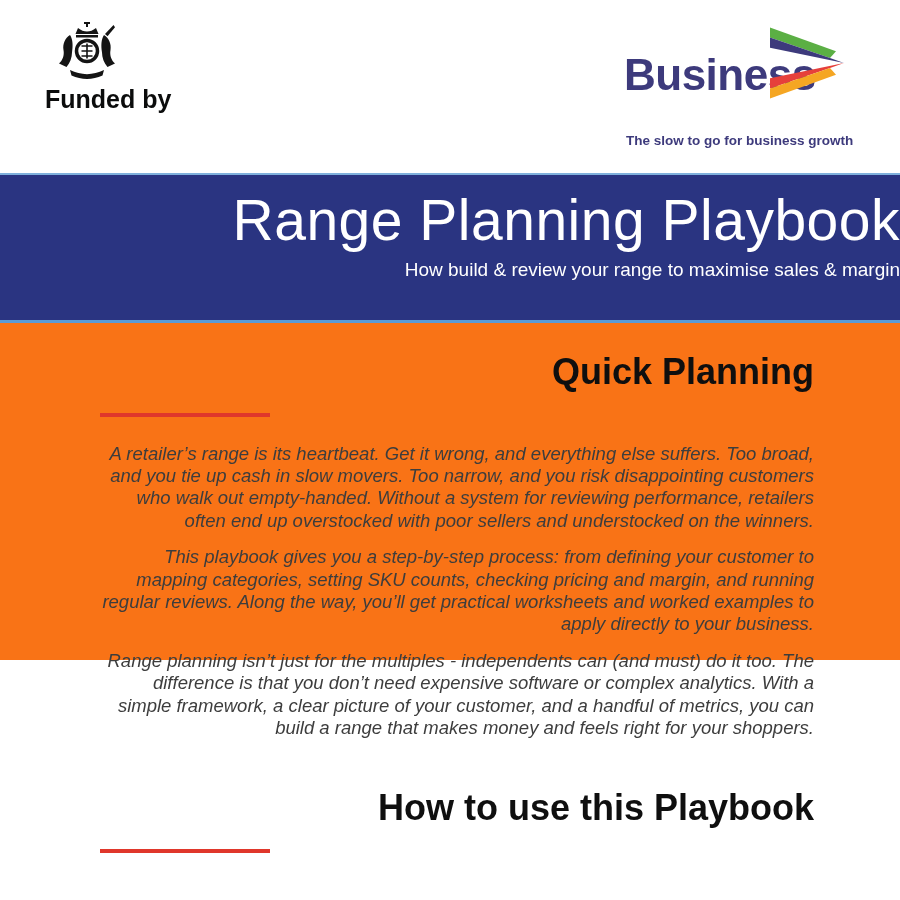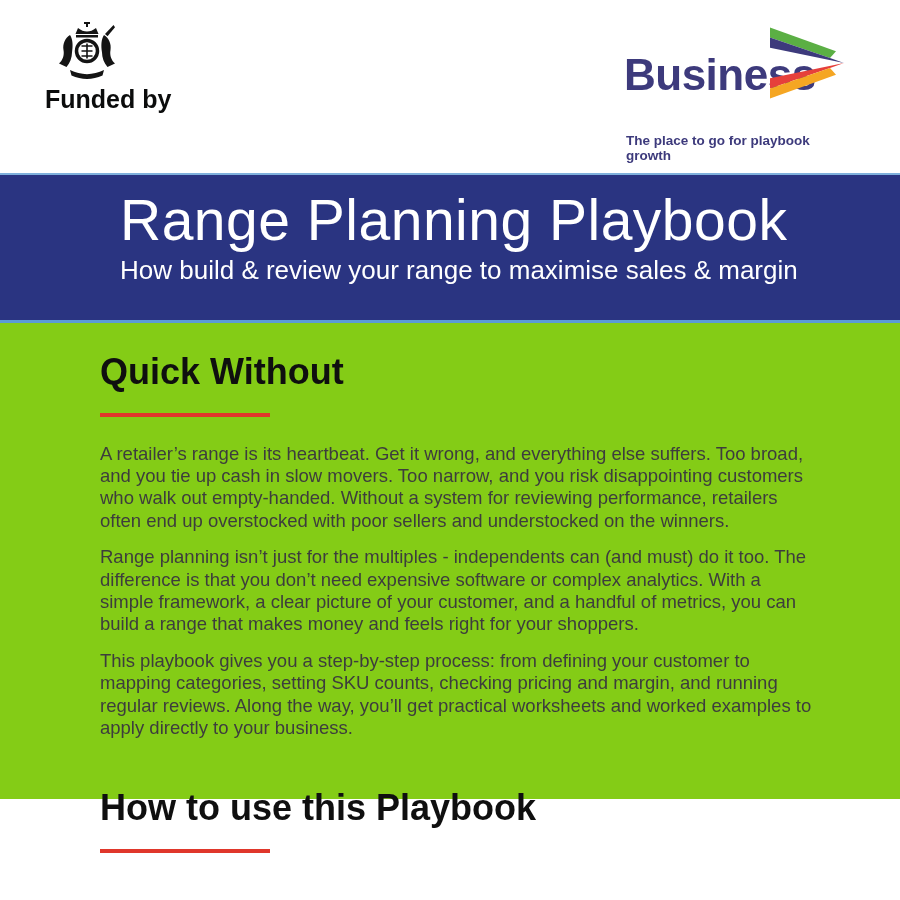--- a/index.html
+++ b/index.html
@@ -3,21 +3,21 @@
 <meta charset="utf-8">
 <style>
   * { box-sizing: border-box; }
   html, body {
     margin: 0; padding: 0;
     width: 900px; height: 900px;
     background: #ffffff;
     font-family: "Liberation Sans", sans-serif;
     overflow: hidden;
   }
-  .page { position: relative; width: 900px; height: 799px; background:#84cc16; }
+  .page { position: relative; width: 900px; height: 660px; background:#f97316;text-align:right; }
 
   
   .header { position: relative; height: 173px; background: #fff; }
 
   .crest { position: absolute; left: 55px; top: 22px; width: 64px; height: 58px; }
   .crest path, .crest rect { fill: #141414; }
   .crest .stroked { fill: none; stroke: #141414; }
 
   .funded {
     position: absolute; left: 45px; top: 86px;
@@ -49,39 +49,40 @@
     border-top: 2px solid var(--banner-edge-top, #7FB0DC);
     border-bottom: 3px solid var(--banner-edge-bottom, #5B9BD5);
     padding: 14px 0 0 120px;
     color: #ffffff;
   }
   .banner-title {
     margin: 0; font-size: 57px; font-weight: 400;
     line-height: 62px; letter-spacing: 0.5px; color: #fff;
   }
   .banner-subtitle {
-    margin: 2px 0 0; font-size: 26px; font-weight: 400;
+    margin: 2px 0 0; font-size: 19px; font-weight: 400;
     line-height: 34px; color: #fff;
   }
 
   
   .content { padding: 0 86px 0 100px; }
   .section-heading {
     margin: 28px 0 0; font-size: 36px; line-height: 42px;
     font-weight: 700; color: #0f0f0f;
   }
   .section-heading.second { margin-top: 48px; }
   .red-rule {
     width: 170px; height: 3.5px; margin-top: 20px;
     background: var(--accent-red, #E0372B);
   }
   .body-par {
     margin: 14px 0 0; max-width: 714px;
     font-size: 18.5px; line-height: 22.4px;
     color: var(--body-text, #3D3D3D);
+    font-style: italic;
   }
   .body-par.first { margin-top: 26px; }
 </style>
 </head>
 <body>
 
 <div class="page">
 
   <div class="header">
 
@@ -104,35 +105,35 @@
     <div class="bl-logo">
       <div class="bl-wordmark">
         <div>Business</div>
       </div>
       <svg class="bl-chevron" viewBox="0 0 84 92" preserveAspectRatio="none" aria-hidden="true">
         <polygon class="g" points="6,4 72,32 66,40 6,16"></polygon>
         <polygon class="n" points="6,16 66,40 80,46 6,28"></polygon>
         <polygon class="r" points="80,46 66,52 6,76 6,64"></polygon>
         <polygon class="o" points="6,76 66,52 72,60 6,88"></polygon>
       </svg>
-      <div class="bl-tagline">The place to go for playbook growth</div>
+      <div class="bl-tagline">The slow to go for business growth</div>
     </div>
   </div>
 
   <div class="banner">
     <h1 class="banner-title">Range Planning Playbook</h1>
     <div class="banner-subtitle">How build &amp; review your range to maximise sales &amp; margin</div>
   </div>
 
   <div class="content">
 
-    <h2 class="section-heading">Quick Without</h2>
+    <h2 class="section-heading">Quick Planning</h2>
     <div class="red-rule"></div>
 
     <p class="body-par first">A retailer’s range is its heartbeat. Get it wrong, and everything else suffers. Too broad, and you tie up cash in slow movers. Too narrow, and you risk disappointing customers who walk out empty-handed. Without a system for reviewing performance, retailers often end up overstocked with poor sellers and understocked on the winners.</p>
+    <p class="body-par">This playbook gives you a step-by-step process: from defining your customer to mapping categories, setting SKU counts, checking pricing and margin, and running regular reviews. Along the way, you’ll get practical worksheets and worked examples to apply directly to your business.</p>
     <p class="body-par">Range planning isn’t just for the multiples - independents can (and must) do it too. The difference is that you don’t need expensive software or complex analytics. With a simple framework, a clear picture of your customer, and a handful of metrics, you can build a range that makes money and feels right for your shoppers.</p>
-    <p class="body-par">This playbook gives you a step-by-step process: from defining your customer to mapping categories, setting SKU counts, checking pricing and margin, and running regular reviews. Along the way, you’ll get practical worksheets and worked examples to apply directly to your business.</p>
 
     <h2 class="section-heading second">How to use this Playbook</h2>
     <div class="red-rule"></div>
 
   </div>
 </div>
 
 </body></html>

